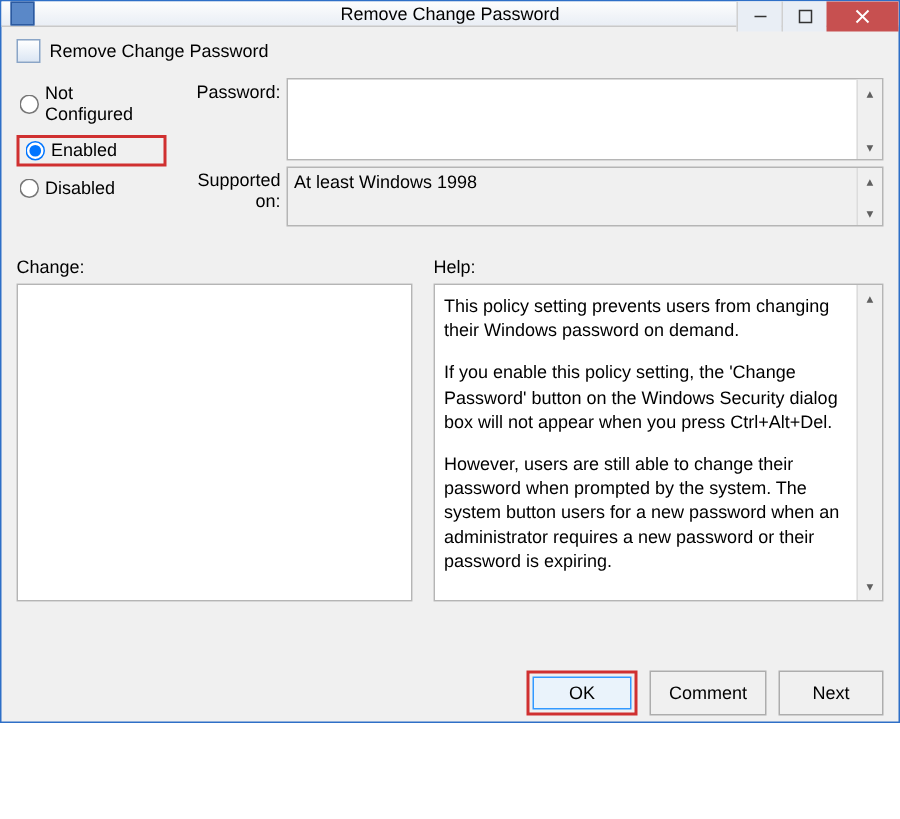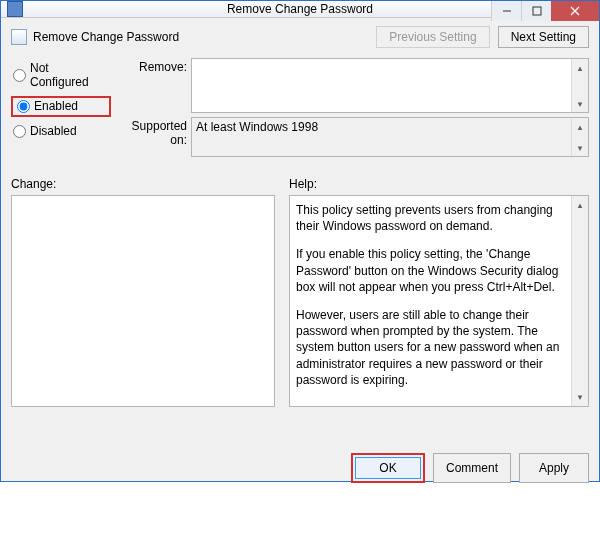--- a/index.html
+++ b/index.html
@@ -250,24 +250,20 @@
       </div>
     </div>
   </div>
 
   <div class="content">
 
     <div class="header-row">
       <div class="header-left">
         <div class="policy-icon"></div>
         <span>Remove Change Password</span>
-      </div>
-      <div class="header-right">
-        <button class="std" disabled="">Previous Setting</button>
-        <button class="std">Next Setting</button>
       </div>
     </div>
 
     <div class="radio-comment-grid">
       <div class="radio-col">
         <label class="radio-item">
           <input type="radio" name="state" style="">
           <span>Not Configured</span>
         </label>
         <span class="highlight-red">
@@ -275,21 +271,21 @@
             <input type="radio" name="state" checked="" style="">
             <span>Enabled</span>
           </label>
         </span>
         <label class="radio-item">
           <input type="radio" name="state" style="">
           <span>Disabled</span>
         </label>
       </div>
 
-      <div class="label-col" style="grid-row:1">Remove:</div>
+      <div class="label-col" style="grid-row:1">Password:</div>
       <div class="field-col" style="grid-row:1">
         <div class="scrollbox comment-box">
           <div class="sb-content"></div>
           <div class="scrollbar-v">
             <div class="sb-arrow">▴</div>
             <div class="sb-arrow">▾</div>
           </div>
         </div>
       </div>
 
@@ -324,17 +320,17 @@
           </div>
         </div>
       </div>
     </div>
 
     <div class="footer">
       <span class="ok-wrap">
         <button class="std">OK</button>
       </span>
       <button class="std">Comment</button>
-      <button class="std">Apply</button>
+      <button class="std">Next</button>
     </div>
 
   </div>
 </div>
 
 </body></html>

